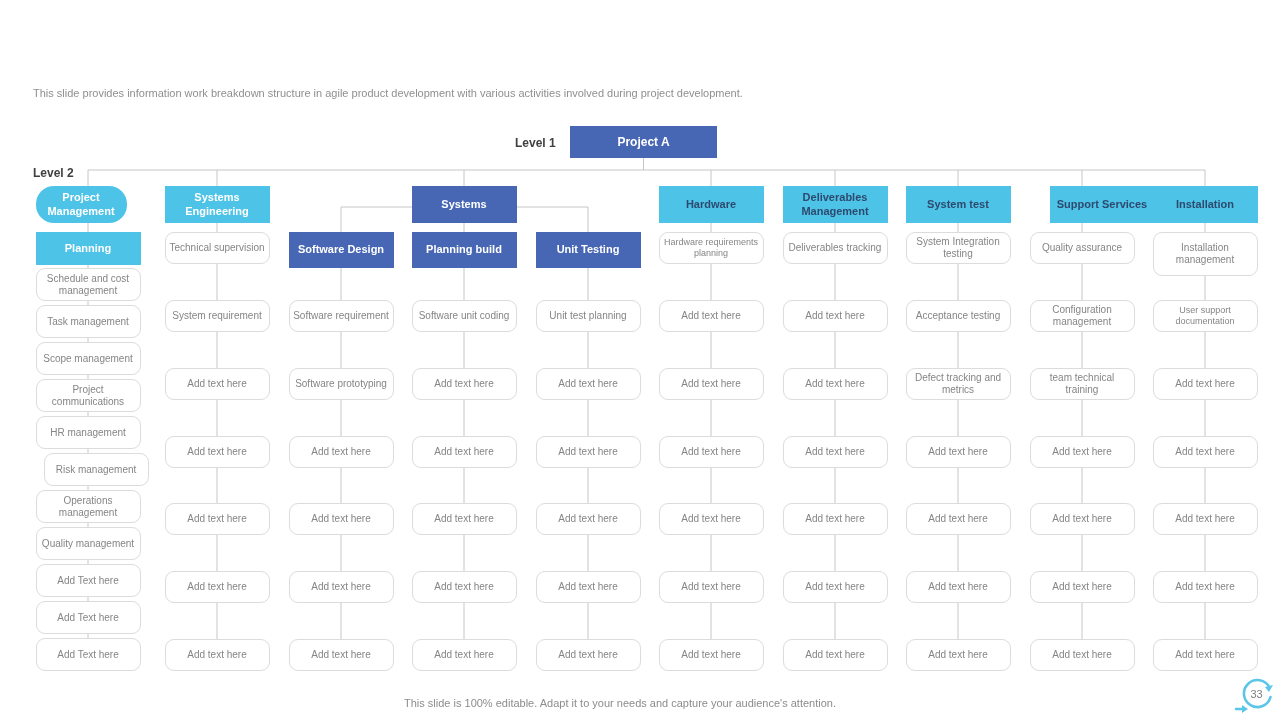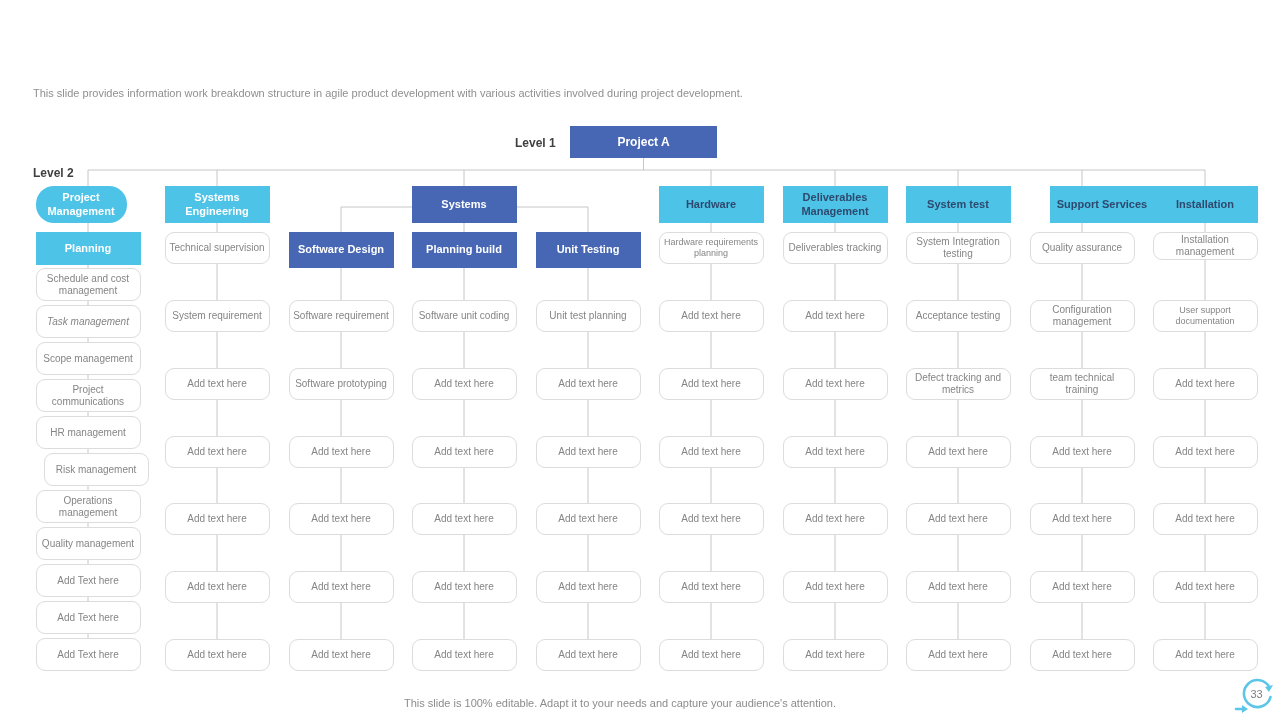--- a/index.html
+++ b/index.html
@@ -48,21 +48,21 @@
 
   <svg id="connectors" width="1280" height="720">
       <path d="M643.5 158 V170 M88 170 H1205 M88 170 V186 M217 170 V186 M464 170 V186 M711 170 V186 M835 170 V186 M958 170 V186 M1082 170 V186 M1205 170 V186 M341 207 H413 M516 207 H588 M341 207 V232 M588 207 V232 M88 223 V638 M217 223 V640 M341 232 V640 M464 223 V640 M588 232 V640 M711 223 V640 M835 223 V640 M958 223 V640 M1082 223 V640 M1205 223 V640" stroke="#c6c6c6" stroke-width="1" fill="none"></path>
     </svg>
 
   <div id="grid">
       <div class="box blue" style="left: 411.5px; top: 186px; width: 105px; height: 37px;">Systems</div>
       <div class="box cyan" style="left: 35.5px; top: 186px; width: 91px; height: 37px; border-radius: 18px;">Project Management</div>
       <div class="box cyan" style="left: 35.5px; top: 232px; width: 105px; height: 33px;">Planning</div>
       <div class="box white" style="left: 35.5px; top: 268px; width: 105px; height: 33px;">Schedule and cost management</div>
-      <div class="box white" style="left: 35.5px; top: 305px; width: 105px; height: 33px; font-style: italic;">Task management</div>
+      <div class="box white" style="left: 35.5px; top: 305px; width: 105px; height: 33px;">Task management</div>
       <div class="box white" style="left: 35.5px; top: 342px; width: 105px; height: 33px;">Scope management</div>
       <div class="box white" style="left: 35.5px; top: 379px; width: 105px; height: 33px;">Project communications</div>
       <div class="box white" style="left: 35.5px; top: 416px; width: 105px; height: 33px;">HR management</div>
       <div class="box white" style="left: 35.5px; top: 453px; width: 105px; height: 33px; margin-left: 8px;">Risk management</div>
       <div class="box white" style="left: 35.5px; top: 490px; width: 105px; height: 33px;">Operations management</div>
       <div class="box white" style="left: 35.5px; top: 527px; width: 105px; height: 33px;">Quality management</div>
       <div class="box white" style="left: 35.5px; top: 564px; width: 105px; height: 33px;">Add Text here</div>
       <div class="box white" style="left: 35.5px; top: 601px; width: 105px; height: 33px;">Add Text here</div>
       <div class="box white" style="left: 35.5px; top: 638px; width: 105px; height: 33px;">Add Text here</div>
       <div class="box cyan" style="left: 164.5px; top: 186px; width: 105px; height: 37px;">Systems Engineering</div>
@@ -120,21 +120,21 @@
       <div class="box white" style="left: 905.5px; top: 639px; width: 105px; height: 32px;">Add text here</div>
       <div class="box cyan darktext" style="left: 1029.5px; top: 186px; width: 105px; height: 37px; margin-left: 20px;">Support Services</div>
       <div class="box white" style="left: 1029.5px; top: 232px; width: 105px; height: 32px;">Quality assurance</div>
       <div class="box white" style="left: 1029.5px; top: 300px; width: 105px; height: 32px;">Configuration management</div>
       <div class="box white" style="left: 1029.5px; top: 368px; width: 105px; height: 32px;">team technical training</div>
       <div class="box white" style="left: 1029.5px; top: 436px; width: 105px; height: 32px;">Add text here</div>
       <div class="box white" style="left: 1029.5px; top: 503px; width: 105px; height: 32px;">Add text here</div>
       <div class="box white" style="left: 1029.5px; top: 571px; width: 105px; height: 32px;">Add text here</div>
       <div class="box white" style="left: 1029.5px; top: 639px; width: 105px; height: 32px;">Add text here</div>
       <div class="box cyan darktext" style="left: 1152.5px; top: 186px; width: 105px; height: 37px;">Installation</div>
-      <div class="box white" style="left: 1152.5px; top: 232px; width: 105px; height: 28px;">Installation management</div>
+      <div class="box white" style="left: 1152.5px; top: 232px; width: 105px; height: 44px;">Installation management</div>
       <div class="box white small" style="left: 1152.5px; top: 300px; width: 105px; height: 32px;">User support documentation</div>
       <div class="box white" style="left: 1152.5px; top: 368px; width: 105px; height: 32px;">Add text here</div>
       <div class="box white" style="left: 1152.5px; top: 436px; width: 105px; height: 32px;">Add text here</div>
       <div class="box white" style="left: 1152.5px; top: 503px; width: 105px; height: 32px;">Add text here</div>
       <div class="box white" style="left: 1152.5px; top: 571px; width: 105px; height: 32px;">Add text here</div>
       <div class="box white" style="left: 1152.5px; top: 639px; width: 105px; height: 32px;">Add text here</div>
     </div>
 
   <div class="footer-note">This slide is 100% editable. Adapt it to your needs and capture your audience's attention.</div>
 

